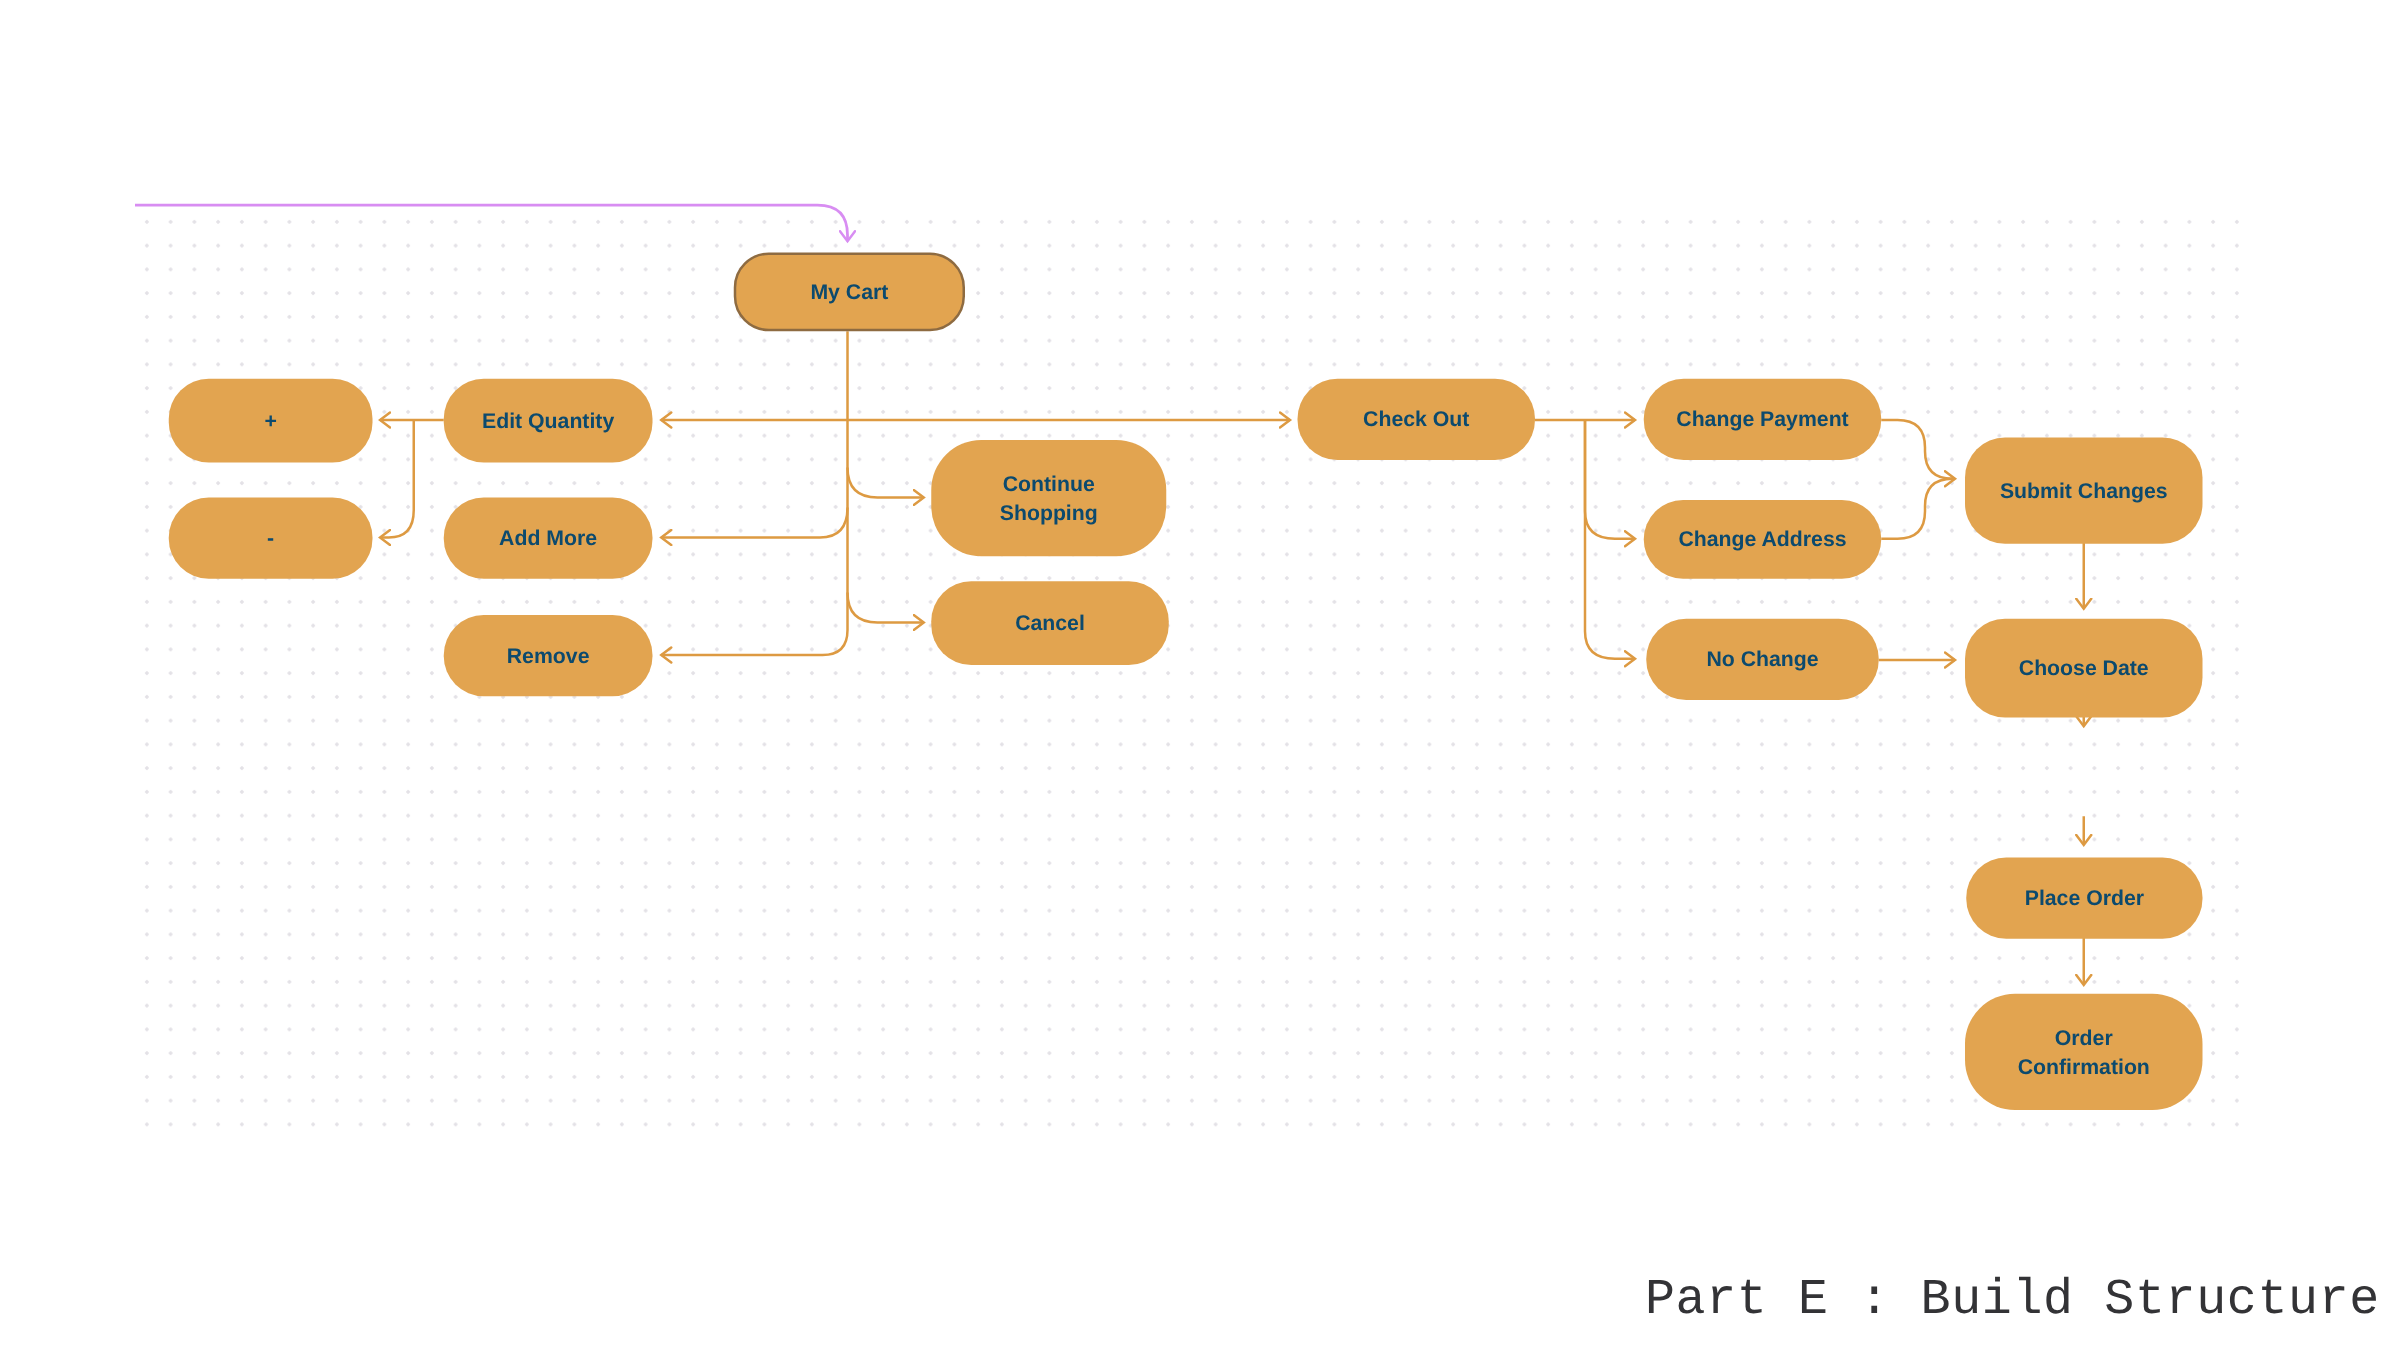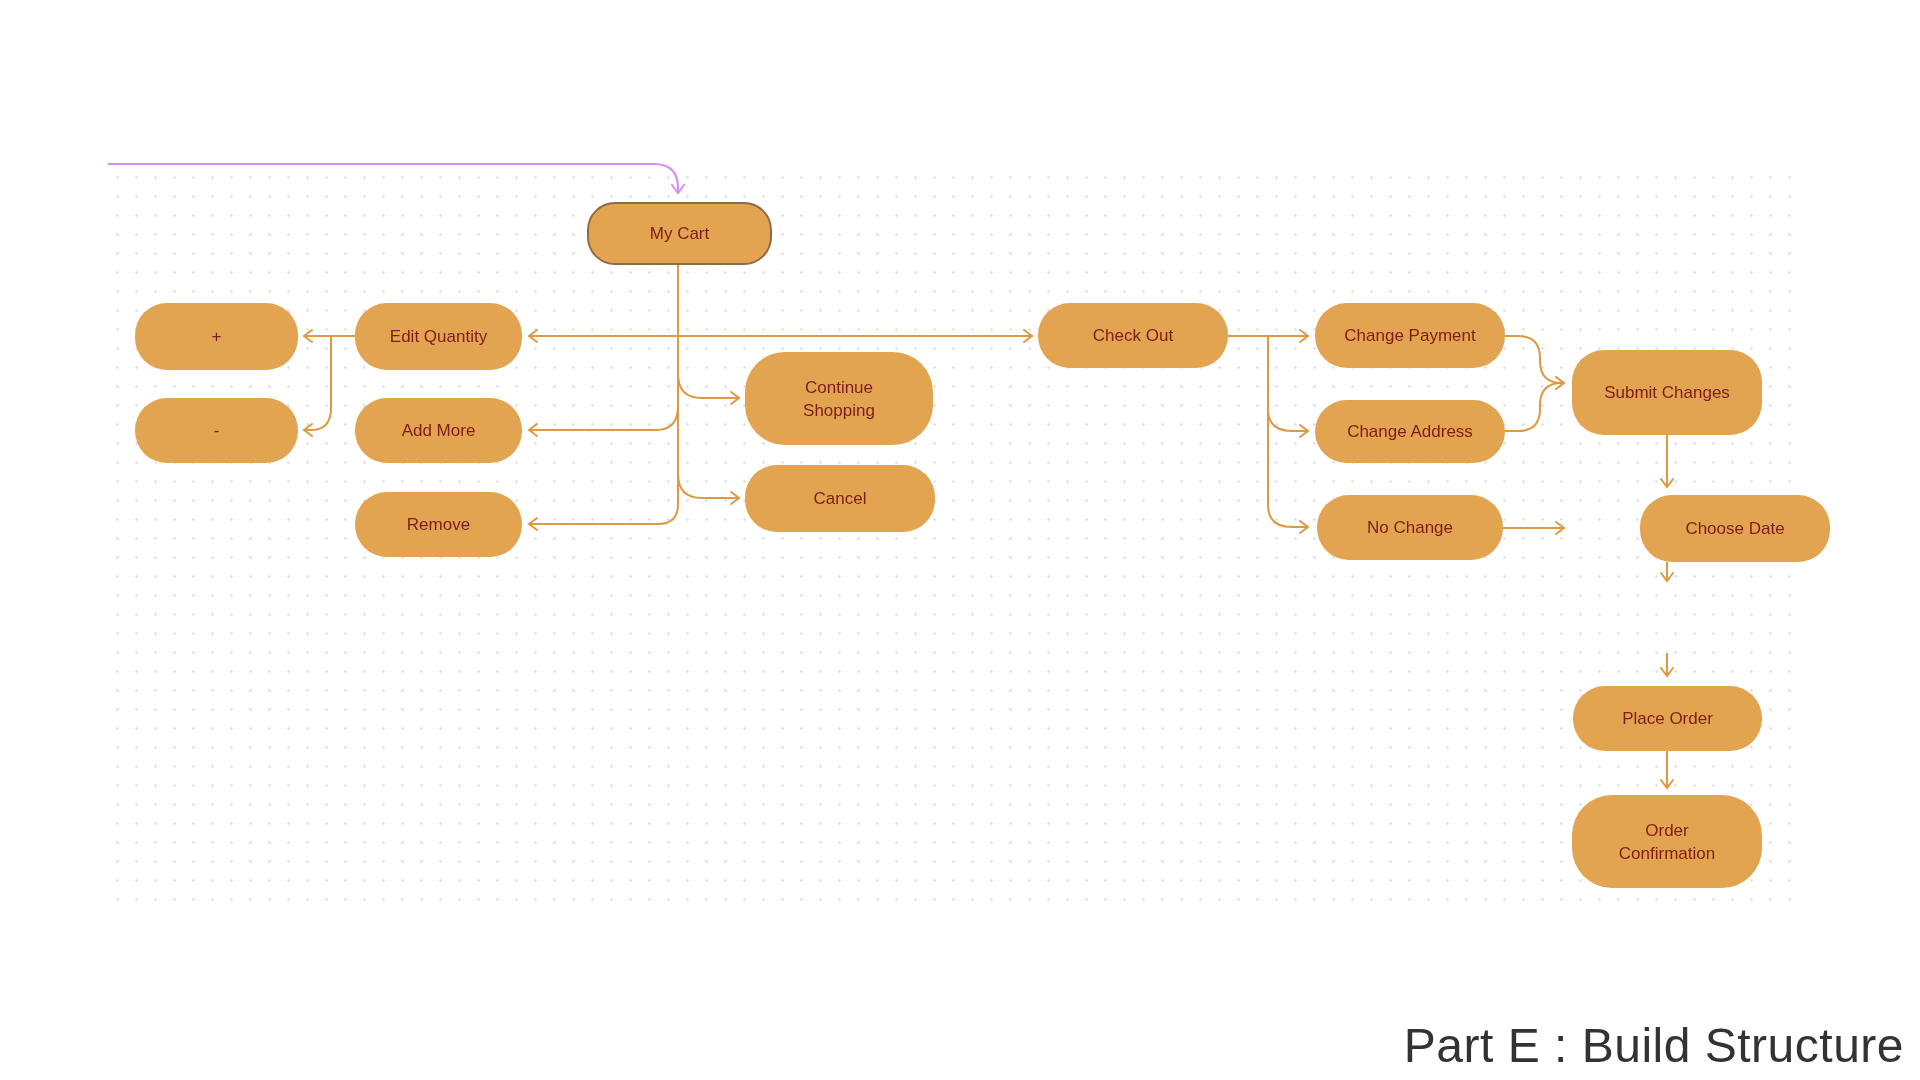--- a/index.html
+++ b/index.html
@@ -34,39 +34,39 @@
     pointer-events: none;
   }
   .node {
     position: absolute;
     background: #e2a450;
     border-radius: 32px;
     display: flex;
     align-items: center;
     justify-content: center;
     text-align: center;
-    color: #7f1d1d;
-    font-weight: normal;
+    color: #0c4a6e;
+    font-weight: bold;
     font-size: 17px;
     line-height: 23px;
     white-space: pre-line;
     box-sizing: border-box;
     cursor: pointer;
   }
   .node.tall { border-radius: 40px; }
   .node.root { border: 2px solid #8e6b41; border-radius: 28px; }
   .caption {
     position: absolute;
     right: 16px;
     top: 1018px;
-    font-size: 48px;
+    font-size: 40px;
     font-weight: 300;
     letter-spacing: 0.5px;
     color: #333336;
-    font-family: Liberation Sans, sans-serif;
+    font-family: Liberation Mono, monospace;
   }
 </style>
 </head>
 <body>
 
 <div id="stage">
 
   <div class="dotgrid"></div>
 
   <svg class="wires" viewBox="0 0 1920 1080">
@@ -125,21 +125,21 @@
   <div class="node" style="left:1315px; top:303px; width:190px; height:65px;">Change Payment</div>
 
   <div class="node" style="left:1038px; top:303px; width:190px; height:65px;">Check Out</div>
 
   <div class="node" style="left:1315px; top:400px; width:190px; height:63px;">Change Address</div>
 
   <div class="node" style="left:1317px; top:495px; width:186px; height:65px;">No Change</div>
 
   <div class="node" style="left:1572px; top:350px; width:190px; height:85px;">Submit Changes</div>
 
-  <div class="node" style="left:1640px; top:495px; width:190px; height:67px;">Choose Date</div>
+  <div class="node" style="left:1572px; top:495px; width:190px; height:79px;">Choose Date</div>
 
 
   <div class="node" style="left:1573px; top:686px; width:189px; height:65px;">Place Order</div>
 
   <div class="node tall" style="left:1572px; top:795px; width:190px; height:93px;">Order
 Confirmation</div>
 
   <div class="caption">Part E : Build Structure</div>
 
 </div>

